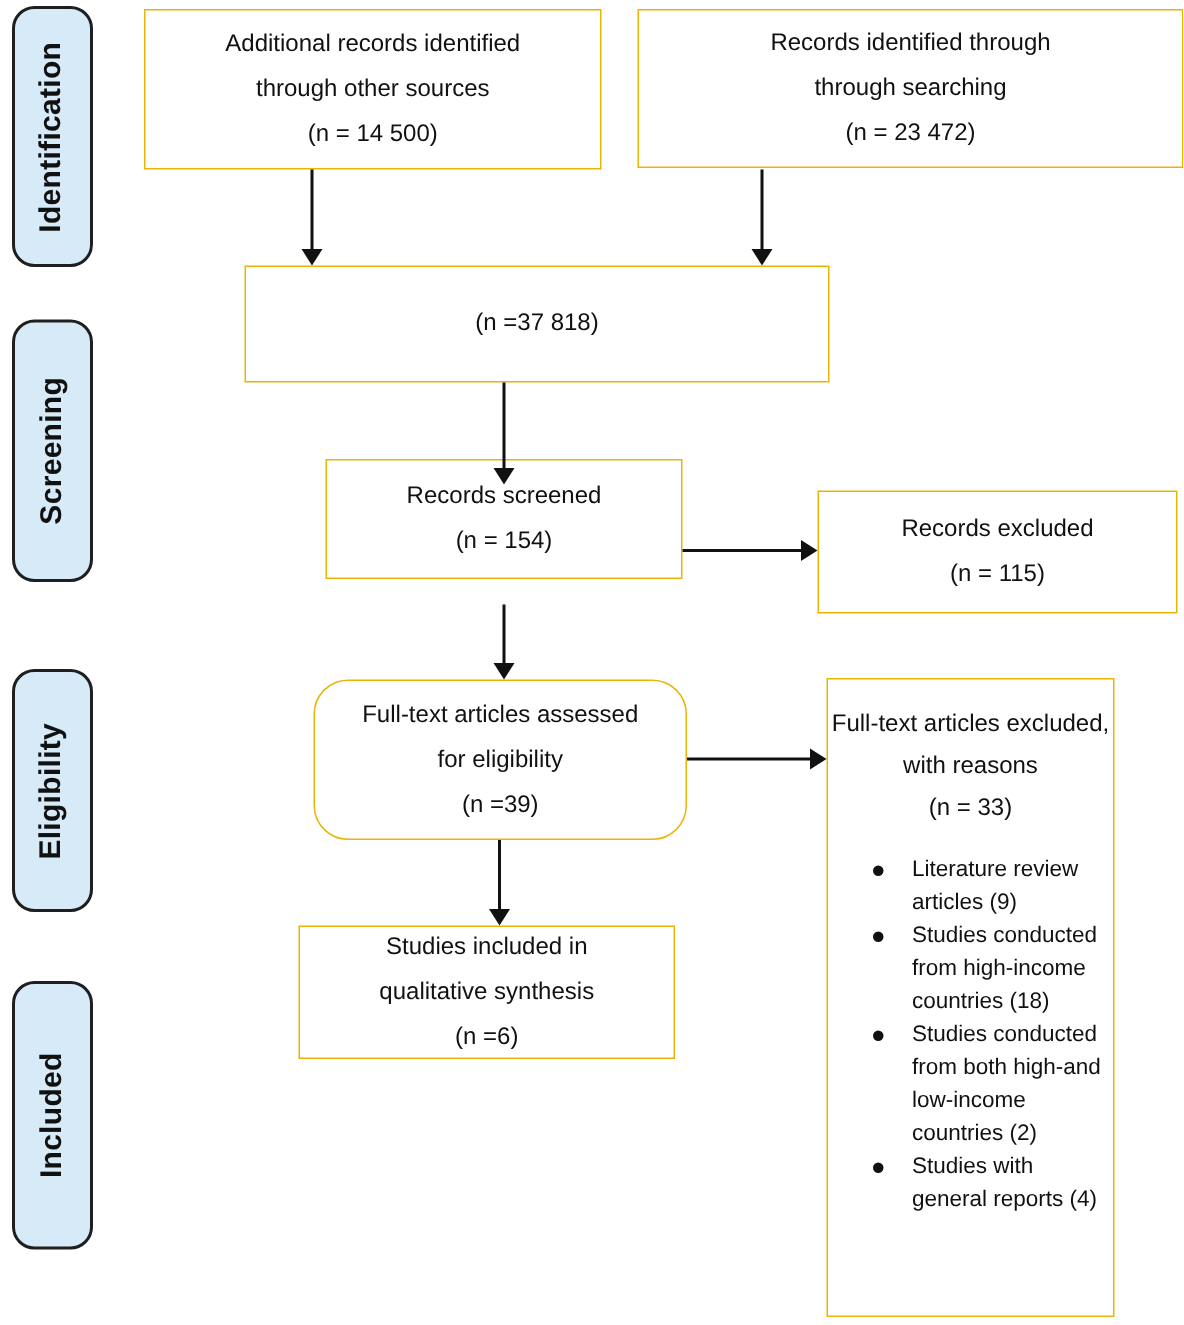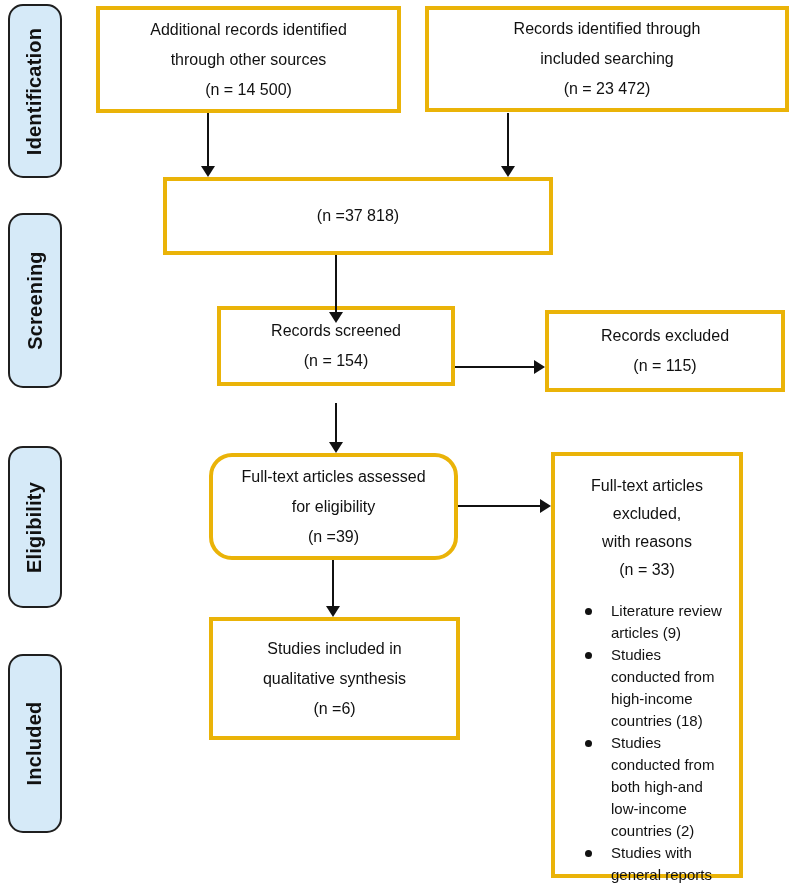--- a/index.html
+++ b/index.html
@@ -14,21 +14,21 @@
     background:#d6eaf8;border:2px solid #1f1f1f;border-radius:15px;
     display:flex;align-items:center;justify-content:center;
   }
   .stage span{
     transform:rotate(-90deg);white-space:nowrap;
     font-weight:700;font-size:20px;letter-spacing:.2px;color:#111;
   }
 
   
   .fbox{
-    position:absolute;background:#ffffff;border:4px solid #eab308;box-sizing:border-box;
+    position:absolute;background:#ffffff;border:1px solid #eab308;box-sizing:border-box;
     display:flex;flex-direction:column;align-items:center;justify-content:center;
     text-align:center;font-size:16px;line-height:30px;color:#111;
   }
   .fbox.tall{justify-content:flex-start;padding-top:16px;line-height:28px;}
 
   
   ul.reasons{
     margin:16px 0 0;padding:0 6px 0 28px;align-self:stretch;list-style:none;
     text-align:left;font-size:15px;line-height:22px;
   }
@@ -53,24 +53,24 @@
   
   #stage-identification{top:4px;height:174px;}
   #stage-screening{top:213px;height:175px;}
   #stage-eligibility{top:446px;height:162px;}
   #stage-included{top:654px;height:179px;}
 
   #box-additional{left:96px;top:6px;width:305px;height:107px;}
   #box-database{left:425px;top:6px;width:364px;height:106px;}
   #box-duplicates{left:163px;top:177px;width:390px;height:78px;}
   #box-screened{left:217px;top:306px;width:238px;height:80px;}
-  #box-records-excluded{left:545px;top:310px;width:240px;height:82px;}
+  #box-records-excluded{left:545px;top:327px;width:240px;height:82px;}
   #box-fulltext{left:209px;top:453px;width:249px;height:107px;border-radius:23px;}
   #box-fulltext-excluded{left:551px;top:452px;width:192px;height:426px;}
-  #box-included{left:209px;top:617px;width:251px;height:123px;}
+  #box-included{left:199px;top:617px;width:251px;height:89px;}
 
   #arr-a{left:207px;top:113px;height:53px;}
   #arr-b{left:507px;top:113px;height:53px;}
   #arr-c{left:335px;top:255px;height:57px;}
   #arr-d{left:455px;top:366px;width:79px;}
   #arr-e{left:335px;top:403px;height:39px;}
   #arr-f{left:458px;top:505px;width:82px;}
   #arr-g{left:332px;top:560px;height:46px;}
 </style>
 </head>
@@ -92,21 +92,21 @@
   </div>
 
   <div class="fbox" id="box-additional">
     <div>Additional records identified</div>
     <div>through other sources</div>
     <div>(n = 14 500)</div>
   </div>
 
   <div class="fbox" id="box-database">
     <div>Records identified through</div>
-    <div>included searching</div>
+    <div>through searching</div>
     <div>(n = 23 472)</div>
   </div>
 
   <div class="fbox" id="box-duplicates">
     <div>(n =37 818)</div>
   </div>
 
   <div class="fbox" id="box-screened">
     <div>Records screened</div>
     <div>(n = 154)</div>

